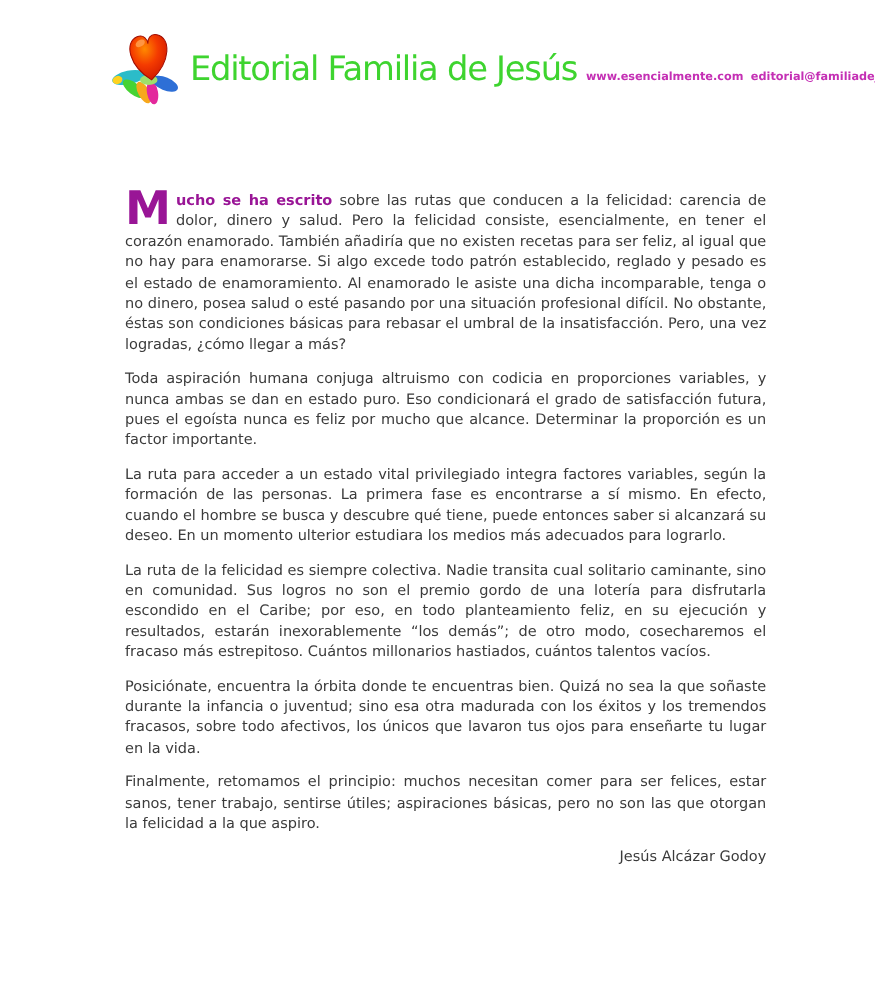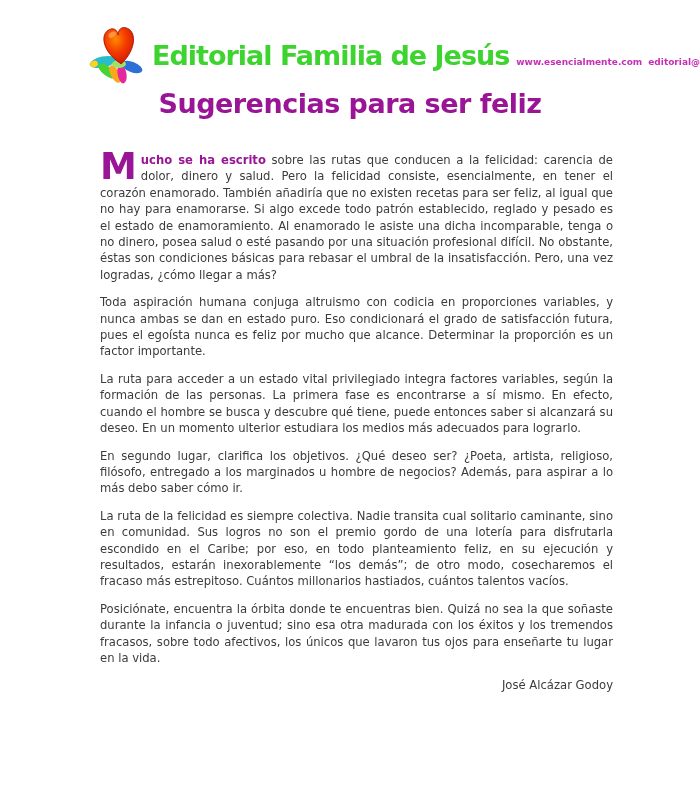--- a/index.html
+++ b/index.html
@@ -33,21 +33,21 @@
   }
   .brand-line {
     position: absolute;
     left: 64px;
     top: 24px;
     white-space: nowrap;
   }
   .brand {
     color: #3ed42f;
     font-size: 27px;
-    font-weight: bold;
+    font-weight: normal;
     letter-spacing: -1px;
     vertical-align: baseline;
   }
   .contact {
     color: #c42fb4;
     font-size: 9px;
     font-weight: bold;
     margin-left: 7px;
     letter-spacing: 0px;
   }
@@ -124,25 +124,24 @@
 
         <g transform="rotate(-6 31 24)">
           <path d="M31,46 C14,33 12,14 23,10.5 C28.5,8.8 31,13.5 31,17 C31,13.5 33.5,8.8 39,10.5 C50,14 48,33 31,46 Z" fill="url(#heartGrad)" stroke="#a00c00" stroke-width="0.8"></path>
           <ellipse cx="25" cy="16" rx="4" ry="2.6" fill="#ff9d4d" opacity="0.85" transform="rotate(-25 25 16)"></ellipse>
         </g>
       </svg>
     </div>
     <div class="brand-line"><span class="brand">Editorial Familia de Jesús</span><span class="contact"><span>www.esencialmente.com</span><span>editorial@familiadejesus.com</span></span></div>
   </header>
 
-  <h1 class="title">Sugerencias para ser feliz</h1>
 
   <article class="article">
     <p class="para"><span class="dropcap">M</span><strong class="lead">ucho se ha escrito</strong><span> sobre las rutas que conducen a la felicidad: carencia de dolor, dinero y salud. Pero la felicidad consiste, esencialmente, en tener el corazón enamorado. También añadiría que no existen recetas para ser feliz, al igual que no hay para enamorarse. Si algo excede todo patrón establecido, reglado y pesado es el estado de enamoramiento. Al enamorado le asiste una dicha incomparable, tenga o no dinero, posea salud o esté pasando por una situación profesional difícil. No obstante, éstas son condiciones básicas para rebasar el umbral de la insatisfacción. Pero, una vez logradas, ¿cómo llegar a más?</span></p>
     <p class="para">Toda aspiración humana conjuga altruismo con codicia en proporciones variables, y nunca ambas se dan en estado puro. Eso condicionará el grado de satisfacción futura, pues el egoísta nunca es feliz por mucho que alcance. Determinar la proporción es un factor importante.</p>
     <p class="para">La ruta para acceder a un estado vital privilegiado integra factores variables, según la formación de las personas. La primera fase es encontrarse a sí mismo. En efecto, cuando el hombre se busca y descubre qué tiene, puede entonces saber si alcanzará su deseo. En un momento ulterior estudiara los medios más adecuados para lograrlo.</p>
-    <p class="para">En segundo lugar, clarifica los objetivos. ¿Qué deseo ser? ¿Poeta, artista, religioso, filósofo, entregado a los marginados u hombre de negocios? Además, para aspirar a lo más debo saber cómo ir.</p>
     <p class="para">La ruta de la felicidad es siempre colectiva. Nadie transita cual solitario caminante, sino en comunidad. Sus logros no son el premio gordo de una lotería para disfrutarla escondido en el Caribe; por eso, en todo planteamiento feliz, en su ejecución y resultados, estarán inexorablemente “los demás”; de otro modo, cosecharemos el fracaso más estrepitoso. Cuántos millonarios hastiados, cuántos talentos vacíos.</p>
     <p class="para">Posiciónate, encuentra la órbita donde te encuentras bien. Quizá no sea la que soñaste durante la infancia o juventud; sino esa otra madurada con los éxitos y los tremendos fracasos, sobre todo afectivos, los únicos que lavaron tus ojos para enseñarte tu lugar en la vida.</p>
-    <p class="signature">José Alcázar Godoy</p>
+    <p class="para">Finalmente, retomamos el principio: muchos necesitan comer para ser felices, estar sanos, tener trabajo, sentirse útiles; aspiraciones básicas, pero no son las que otorgan la felicidad a la que aspiro.</p>
+    <p class="signature">Jesús Alcázar Godoy</p>
   </article>
 
 </div>
 
 </body></html>

